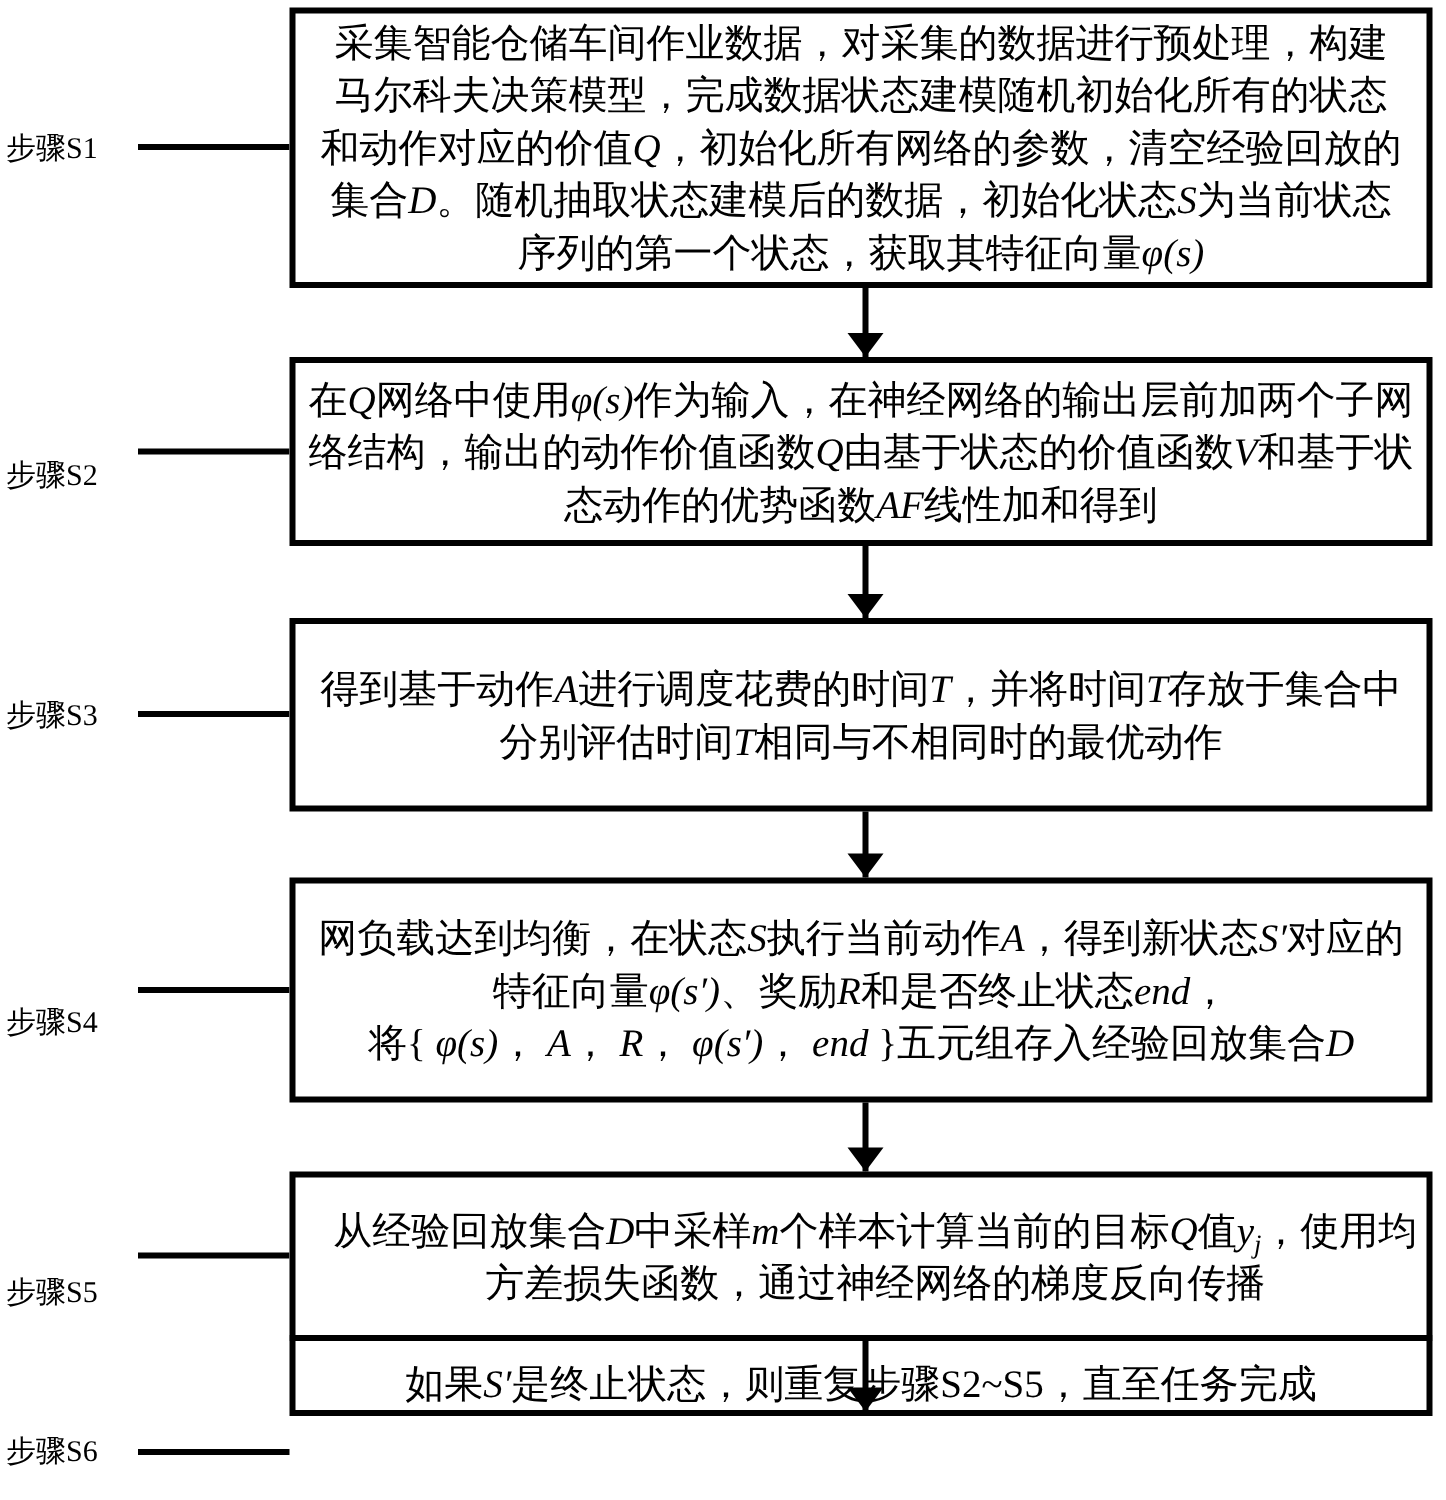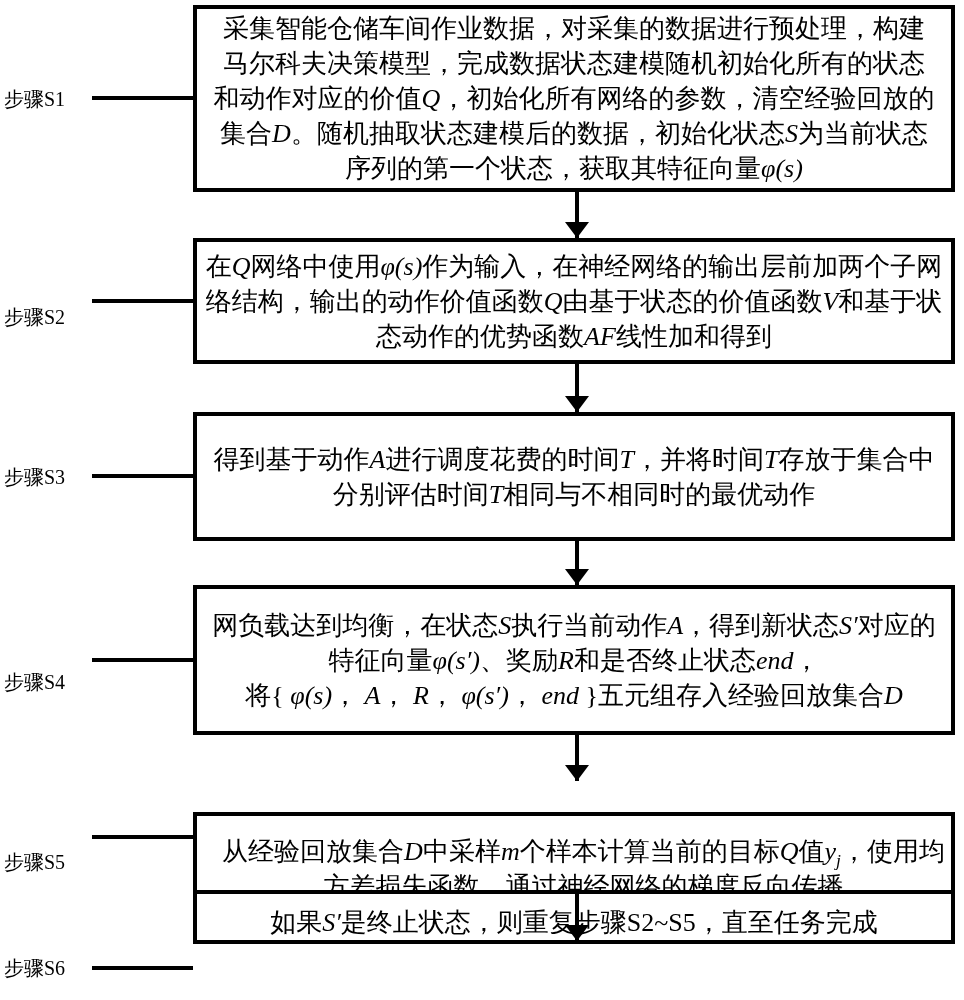--- a/index.html
+++ b/index.html
@@ -36,21 +36,21 @@
     white-space: nowrap;
     text-align: center;
     letter-spacing: 0px;
   }
   .tline i { font-style: italic; }
   .tline sub { font-size: 0.68em; line-height: 0; }
   .b1 { top: 5px;   height: 187px; }
   .b2 { top: 238px; height: 126px; font-family: Liberation Serif, serif; }
   .b3 { top: 412px; height: 129px; }
   .b4 { top: 585px; height: 150px; }
-  .b5 { top: 812px; height: 113px; padding-left: 19px; }
+  .b5 { top: 781px; height: 113px; padding-left: 19px; }
   .b6 { top: 890px; height: 54px; justify-content: flex-end;  }
   
   .slabel {
     position: absolute;
     left: 4px;
     width: 92px;
     height: 36px;
     line-height: 36px;
     font-size: 20px;
     white-space: nowrap;

